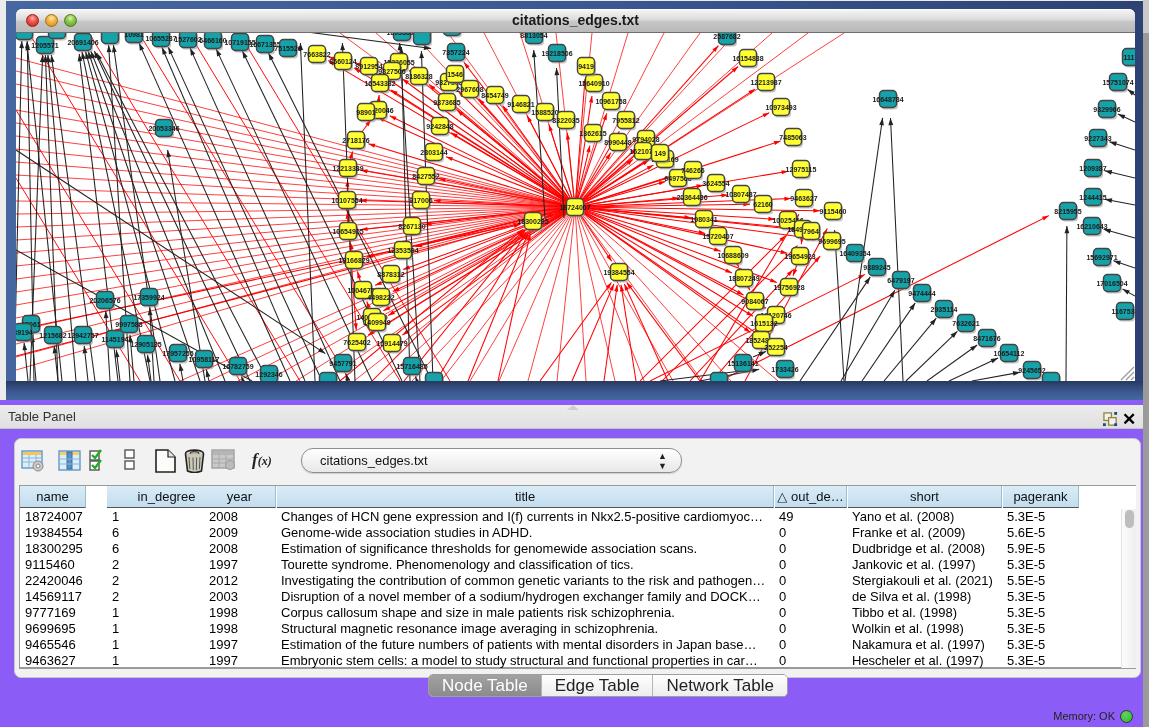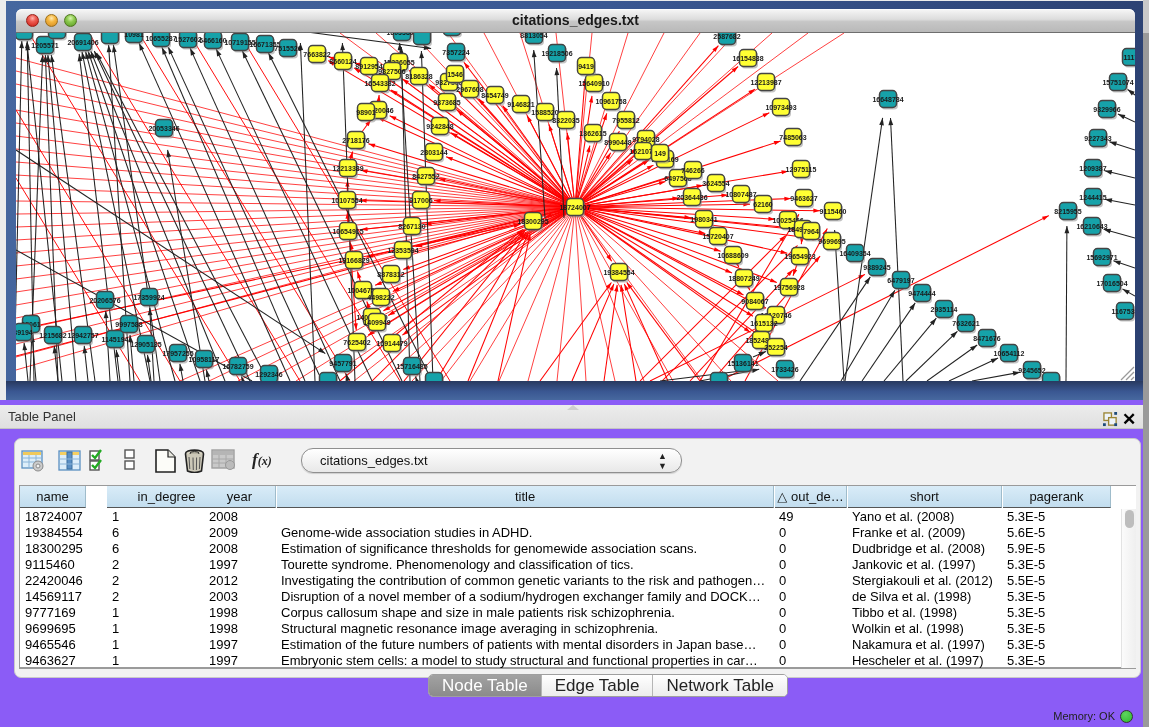--- a/index.html
+++ b/index.html
@@ -1011,26 +1011,27 @@
             <div class="arr">▲<br>▼</div>
           </div>
       </div>
       <div id="tbl">
         <div class="th" style="left:0;width:66px">name</div>
         <div class="th" style="left:87px;width:120px">in_degree</div>
         <div class="th" style="left:184px;width:72px">year</div>
         <div class="th" style="left:257px;width:497px">title</div>
         <div class="th" style="left:755px;width:72px">△ out_de…</div>
         <div class="th" style="left:828px;width:154px">short</div>
-        <div class="th" style="left:983px;width:108px">pagerank</div>
+        <div class="th" style="left:983px;width:76px">pagerank</div>
         <div id="rows">
             <div class="tr">
               <div class="c0">18724007</div>
               <div class="c1">1</div>
               <div class="c2">2008</div>
+              <div class="c3">Changes of HCN gene expression and I(f) currents in Nkx2.5-positive cardiomyoc…</div>
               <div class="c4">49</div>
               <div class="c5">Yano et al. (2008)</div>
               <div class="c6">5.3E-5</div>
             </div>
             <div class="tr">
               <div class="c0">19384554</div>
               <div class="c1">6</div>
               <div class="c2">2009</div>
               <div class="c3">Genome-wide association studies in ADHD.</div>
               <div class="c4">0</div>
@@ -1054,21 +1055,21 @@
               <div class="c4">0</div>
               <div class="c5">Jankovic et al. (1997)</div>
               <div class="c6">5.3E-5</div>
             </div>
             <div class="tr">
               <div class="c0">22420046</div>
               <div class="c1">2</div>
               <div class="c2">2012</div>
               <div class="c3">Investigating the contribution of common genetic variants to the risk and pathogen…</div>
               <div class="c4">0</div>
-              <div class="c5">Stergiakouli et al. (2012)</div>
+              <div class="c5">Stergiakouli et al. (2021)</div>
               <div class="c6">5.5E-5</div>
             </div>
             <div class="tr">
               <div class="c0">14569117</div>
               <div class="c1">2</div>
               <div class="c2">2003</div>
               <div class="c3">Disruption of a novel member of a sodium/hydrogen exchanger family and DOCK…</div>
               <div class="c4">0</div>
               <div class="c5">de Silva et al. (1998)</div>
               <div class="c6">5.3E-5</div>

